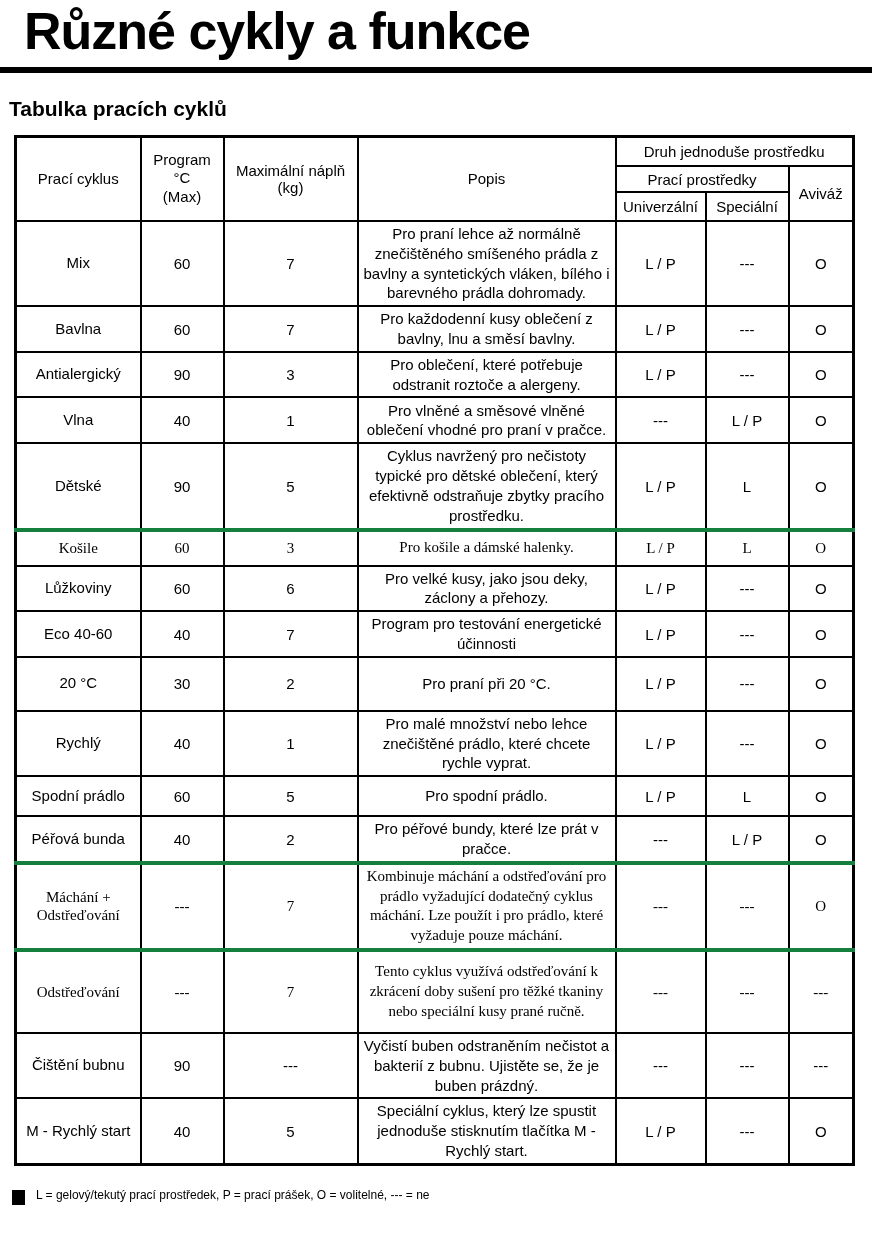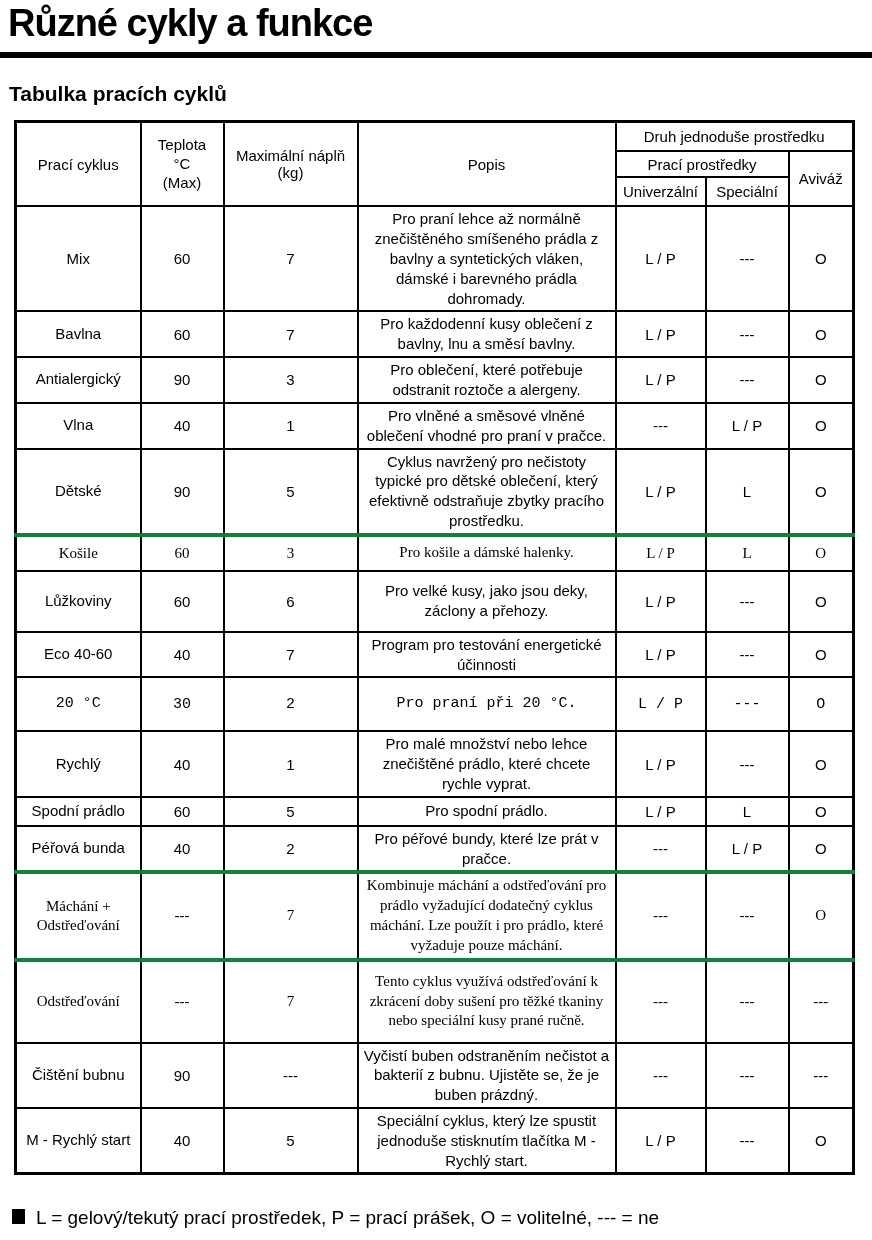--- a/index.html
+++ b/index.html
@@ -1,46 +1,46 @@
 <!DOCTYPE html>
 <html><head>
 <meta charset="utf-8">
 <style>
   html,body{margin:0;padding:0;background:#fff;color:#000;
     font-family:"Liberation Sans","DejaVu Sans",sans-serif;}
   .page{width:872px;box-sizing:border-box;padding:2px 0 6px 0;}
 
   
-  .doc-title{font-size:38px;font-weight:bold;letter-spacing:-1px;
-    margin:2px 0 8px 8px;line-height:1.05;}
+  .doc-title{font-size:52px;font-weight:bold;letter-spacing:-1px;
+    margin:2px 0 8px 24px;line-height:1.05;}
   .title-rule{height:6px;background:#000;width:100%;}
   .section-title{font-size:21px;font-weight:bold;margin:24px 0 14px 9px;}
 
   
   table.cycles{border-collapse:collapse;margin-left:14px;width:838px;
     border:3px solid #000;table-layout:fixed;}
   table.cycles th,table.cycles td{border:2px solid #000;padding:2px 5px;
     text-align:center;vertical-align:middle;font-size:15px;overflow:hidden;}
   table.cycles th{font-weight:normal;}
   tr.h1{height:30px;} tr.h2{height:26px;} tr.h3{height:29px;}
   th.temp-head{white-space:pre-line;font-size:13.5px;line-height:1.25;}
   th.small-head{font-size:14px;}
   td.desc{text-align:justify;font-size:14px;line-height:1.32;padding:3px 8px;}
   td.val{font-size:16px;}
   td.cyc{font-size:15px;line-height:1.25;}
   tr.thick-top td{border-top:4px solid #15803d;font-family:Liberation Serif, serif;}
 
   
   tr.r0{height:78px;} tr.r1{height:39px;} tr.r2{height:40px;} tr.r3{height:46px;}
-  tr.r4{height:82px;} tr.r5{height:36px;} tr.r6{height:61px;} tr.r7{height:30px;}
-  tr.r8{height:54px;font-family:Liberation Mono, monospace;} tr.r9{height:54px;} tr.r10{height:29px;} tr.r11{height:39px;}
+  tr.r4{height:82px;} tr.r5{height:36px;} tr.r6{height:45px;} tr.r7{height:30px;}
+  tr.r8{height:54px;} tr.r9{height:54px;} tr.r10{height:40px;} tr.r11{height:39px;}
   tr.r12{height:79px;} tr.r13{height:83px;} tr.r14{height:64px;} tr.r15{height:61px;}
 
   
-  .notes{margin:32px 0 0 12px;font-size:19px;}
+  .notes{margin:22px 0 0 12px;font-size:12px;}
   .note-line{display:flex;align-items:flex-start;margin-bottom:7px;}
   .bullet{display:inline-block;width:13px;height:15px;background:#000;
     margin:2px 11px 0 0;flex:0 0 13px;}
 </style>
 </head>
 <body>
 
 <div class="page">
 
   <h1 class="doc-title">Různé cykly a funkce</h1>
@@ -54,41 +54,41 @@
         <col style="width:83px">
         <col style="width:134px">
       <col style="width:258px">
         <col style="width:90px">
         <col style="width:83px">
         <col style="width:65px">
     </colgroup>
     <tbody>
       <tr class="h1">
         <th rowspan="3">Prací cyklus</th>
-        <th rowspan="3" class="temp-head">Teplota
+        <th rowspan="3" class="temp-head">Program
 °C
 (Max)</th>
         <th rowspan="3">Maximální náplň (kg)</th>
         <th rowspan="3">Popis</th>
         <th colspan="3">Druh jednoduše prostředku</th>
       </tr>
       <tr class="h2">
         <th colspan="2">Prací prostředky</th>
         <th rowspan="2">Aviváž</th>
       </tr>
       <tr class="h3">
         <th class="small-head">Univerzální</th>
         <th class="small-head">Speciální</th>
       </tr>
 
       <tr class="r0">
         <td class="cyc">Mix</td>
         <td class="val">60</td>
         <td class="val">7</td>
-        <td class="desc">Pro praní lehce až normálně znečištěného smíšeného prádla z bavlny a syntetických vláken, dámské i barevného prádla dohromady.</td>
+        <td class="desc">Pro praní lehce až normálně znečištěného smíšeného prádla z bavlny a syntetických vláken, bílého i barevného prádla dohromady.</td>
         <td class="val">L / P</td>
         <td class="val">---</td>
         <td class="val">O</td>
       </tr>
       <tr class="r1">
         <td class="cyc">Bavlna</td>
         <td class="val">60</td>
         <td class="val">7</td>
         <td class="desc">Pro každodenní kusy oblečení z bavlny, lnu a směsí bavlny.</td>
         <td class="val">L / P</td>

